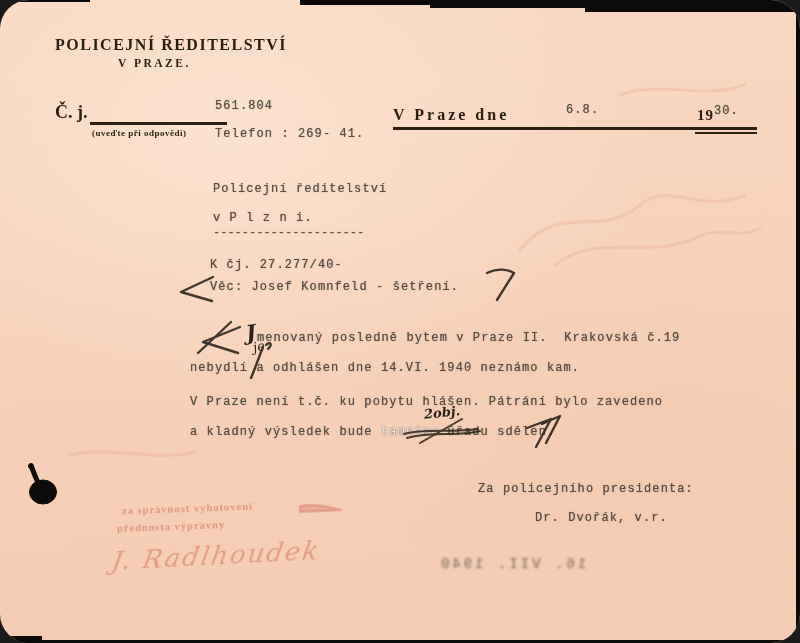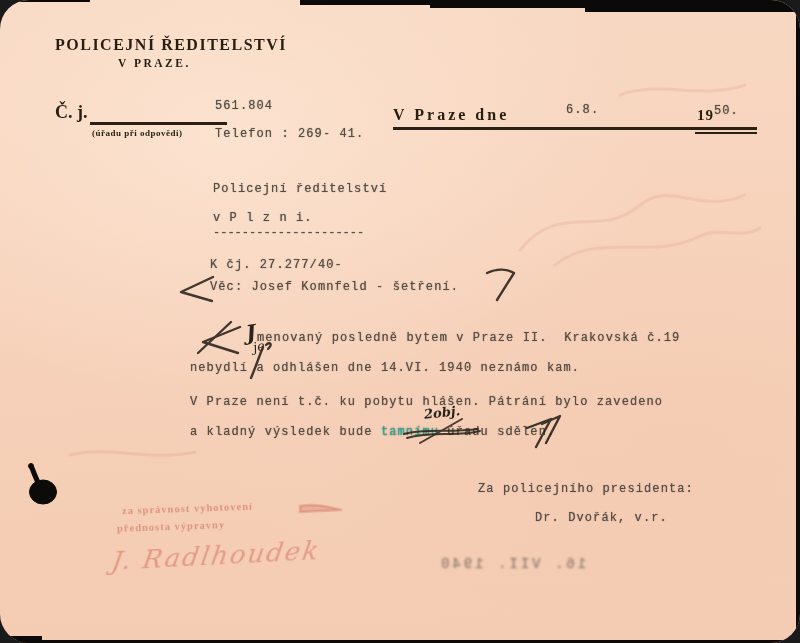--- a/index.html
+++ b/index.html
@@ -29,43 +29,43 @@
 
 <div class="scan">
   <div class="paper"></div>
 
   <div class="abs printed" style="left:55px;top:36px;font-size:16px;letter-spacing:1.5px;">POLICEJNÍ ŘEDITELSTVÍ</div>
   <div class="abs printed" style="left:118px;top:57px;font-size:11.5px;letter-spacing:2.5px;">V PRAZE.</div>
 
   <div class="abs printed" style="left:55px;top:102px;font-size:18px;">Č. j.</div>
   <div class="rule" style="left:90px;top:122px;width:137px;height:3px;"></div>
   <div class="abs mono" style="left:215px;top:99px;">561.804</div>
-  <div class="abs printed" style="left:92px;top:128px;font-size:9px;letter-spacing:0.5px;">(úřadu při odpovědi)</div>
+  <div class="abs printed" style="left:92px;top:128px;font-size:9px;letter-spacing:0.5px;">(uveďte při odpovědi)</div>
   <div class="abs mono" style="left:215px;top:127px;">Telefon : 269- 41.</div>
 
   <div class="abs printed" style="left:393px;top:106px;font-size:16px;letter-spacing:3px;">V Praze dne</div>
   <div class="rule" style="left:393px;top:127px;width:364px;height:2.5px;"></div>
   <div class="rule" style="left:695px;top:132px;width:62px;height:2px;"></div>
   <div class="abs mono" style="left:566px;top:103px;">6.8.</div>
   <div class="abs printed" style="left:697px;top:107px;font-size:15px;letter-spacing:1px;">19</div>
-  <div class="abs mono" style="left:714px;top:104px;">50.</div>
+  <div class="abs mono" style="left:714px;top:104px;">30.</div>
 
   <div class="abs mono" style="left:213px;top:182px;">Policejní ředitelství</div>
   <div class="abs mono" style="left:213px;top:211px;">v P l z n i.</div>
   <div class="abs mono" style="left:213px;top:226px;letter-spacing:0;">---------------------</div>
 
   <div class="abs mono" style="left:210px;top:258px;">K čj. 27.277/40-</div>
   <div class="abs mono" style="left:210px;top:280px;">Věc: Josef Komnfeld - šetření.</div>
 
   <div class="abs hand" style="left:246px;top:320px;font-size:21px;font-weight:bold;transform:rotate(-8deg);">J</div>
   <div class="abs mono" style="left:257px;top:331px;text-align:right;">menovaný posledně bytem v Praze II.  Krakovská č.19</div>
   <div class="abs mono" style="left:190px;top:361px;">nebydlí a odhlášen dne 14.VI. 1940 neznámo kam.</div>
   <div class="abs hand" style="left:253px;top:339px;font-size:13px;transform:rotate(-12deg);">je</div>
   <div class="abs mono" style="left:190px;top:395px;">V Praze není t.č. ku pobytu hlášen. Pátrání bylo zavedeno</div>
-  <div class="abs mono" style="left:190px;top:425px;"><span>a kladný výsledek bude </span><span style="color:#14b8a6;text-shadow:0 0 1.5px rgba(50,42,32,0.9);text-align:center;">tamnímu</span><span> úřadu sdělen.</span></div>
+  <div class="abs mono" style="left:190px;top:425px;"><span>a kladný výsledek bude </span><span style="color:#e5e5e5;text-shadow:0 0 1.5px rgba(50,42,32,0.9);text-align:center;">tamnímu</span><span> úřadu sdělen.</span></div>
   <div class="abs hand" style="left:424px;top:405px;font-size:13px;font-weight:bold;transform:rotate(-6deg);">2obj.</div>
 
   <div class="abs mono" style="left:478px;top:482px;">Za policejního presidenta:</div>
   <div class="abs mono" style="left:535px;top:511px;">Dr. Dvořák, v.r.</div>
 
   <div class="abs stamp" style="left:122px;top:503px;font-size:10.5px;transform:rotate(-2deg);">za správnost vyhotovení</div>
   <div class="abs stamp" style="left:117px;top:521px;font-size:10.5px;transform:rotate(-2deg);">přednosta výpravny</div>
   <div class="abs" style="left:112px;top:540px;font-size:26px;font-style:italic;
        font-family:'DejaVu Serif',serif;color:rgba(210,105,85,0.50);letter-spacing:2px;
        transform:rotate(-3deg) skewX(-12deg);filter:blur(0.6px);">J. Radlhoudek</div>

